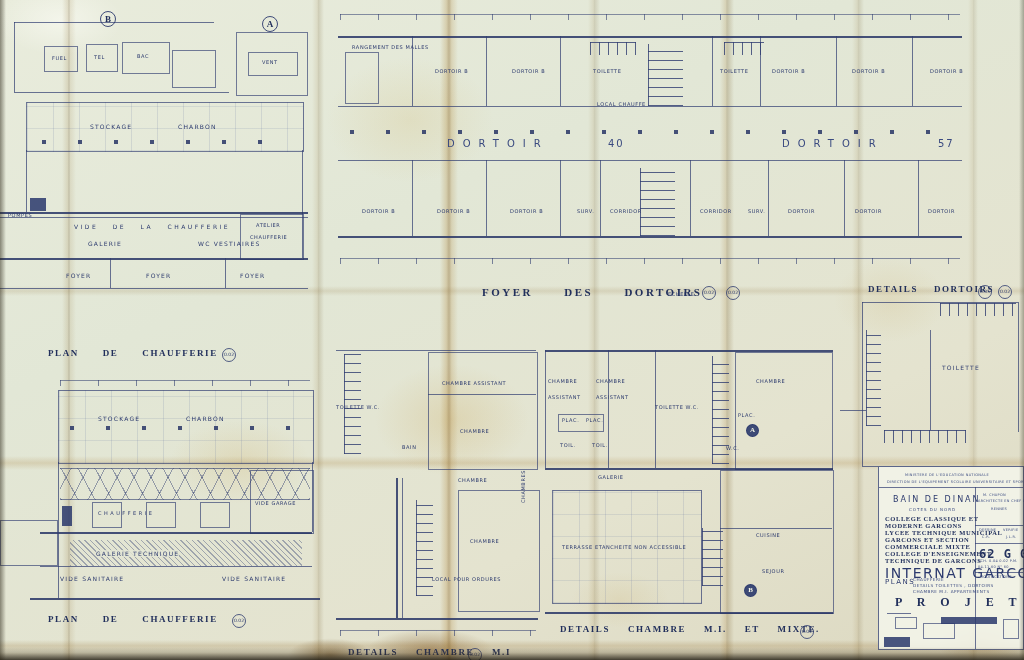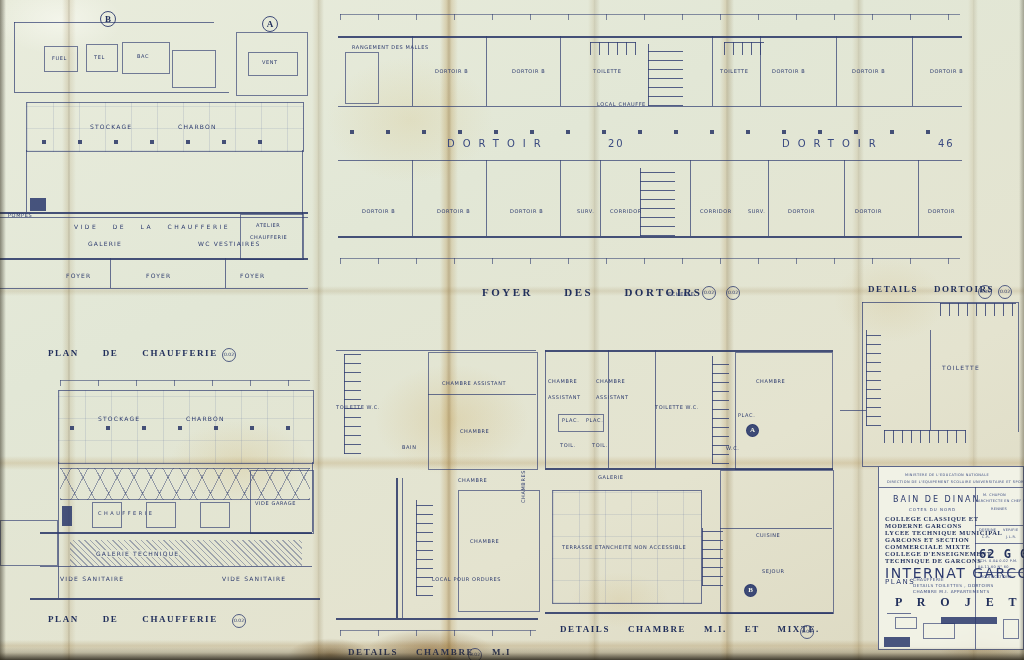--- a/index.html
+++ b/index.html
@@ -150,23 +150,23 @@
   <span class="lbl tiny" style="left:512px;top:68px">DORTOIR  B</span>
   <span class="lbl tiny" style="left:593px;top:68px">TOILETTE</span>
   <span class="lbl tiny" style="left:720px;top:68px">TOILETTE</span>
   <span class="lbl tiny" style="left:772px;top:68px">DORTOIR  B</span>
   <span class="lbl tiny" style="left:852px;top:68px">DORTOIR  B</span>
   <span class="lbl tiny" style="left:930px;top:68px">DORTOIR  B</span>
   <i class="wh" style="left:338px;top:106px;width:624px"></i>
   <span class="lbl tiny" style="left:597px;top:101px">LOCAL  CHAUFFE</span>
   <i class="cols" style="left:350px;top:130px;width:600px"></i>
   <span class="big" style="left:447px;top:138px">DORTOIR</span>
-  <span class="big" style="left:608px;top:138px;letter-spacing:2px">20</span>
+  <span class="big" style="left:608px;top:138px;letter-spacing:2px">40</span>
   <span class="big" style="left:782px;top:138px">DORTOIR</span>
-  <span class="big" style="left:938px;top:138px;letter-spacing:2px">46</span>
+  <span class="big" style="left:938px;top:138px;letter-spacing:2px">57</span>
   <i class="wh" style="left:338px;top:160px;width:624px"></i>
   <i class="wv" style="left:412px;top:160px;height:76px"></i>
   <i class="wv" style="left:486px;top:160px;height:76px"></i>
   <i class="wv" style="left:560px;top:160px;height:76px"></i>
   <i class="wv" style="left:600px;top:160px;height:76px"></i>
   <i class="wv" style="left:690px;top:160px;height:76px"></i>
   <i class="wv" style="left:768px;top:160px;height:76px"></i>
   <i class="wv" style="left:844px;top:160px;height:76px"></i>
   <i class="wv" style="left:918px;top:160px;height:76px"></i>
   <div class="combv" style="left:640px;top:168px;width:34px;height:68px"></div>

